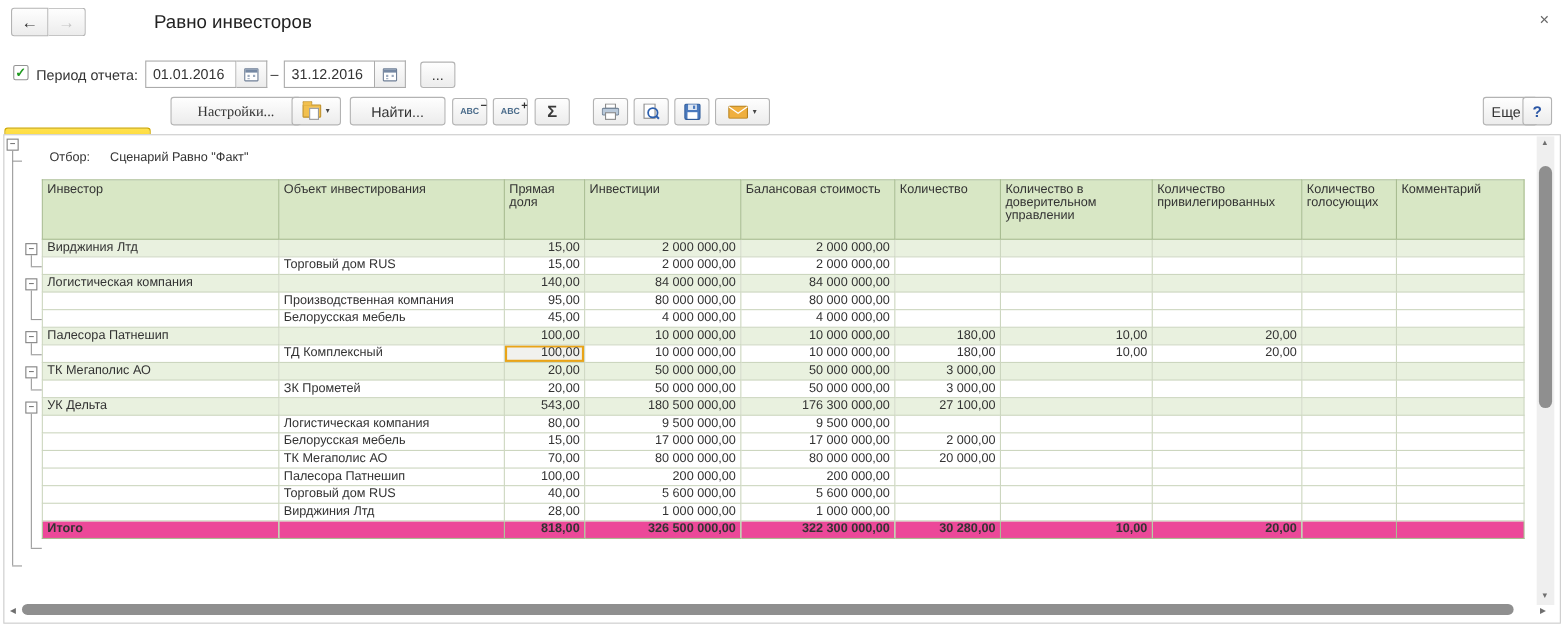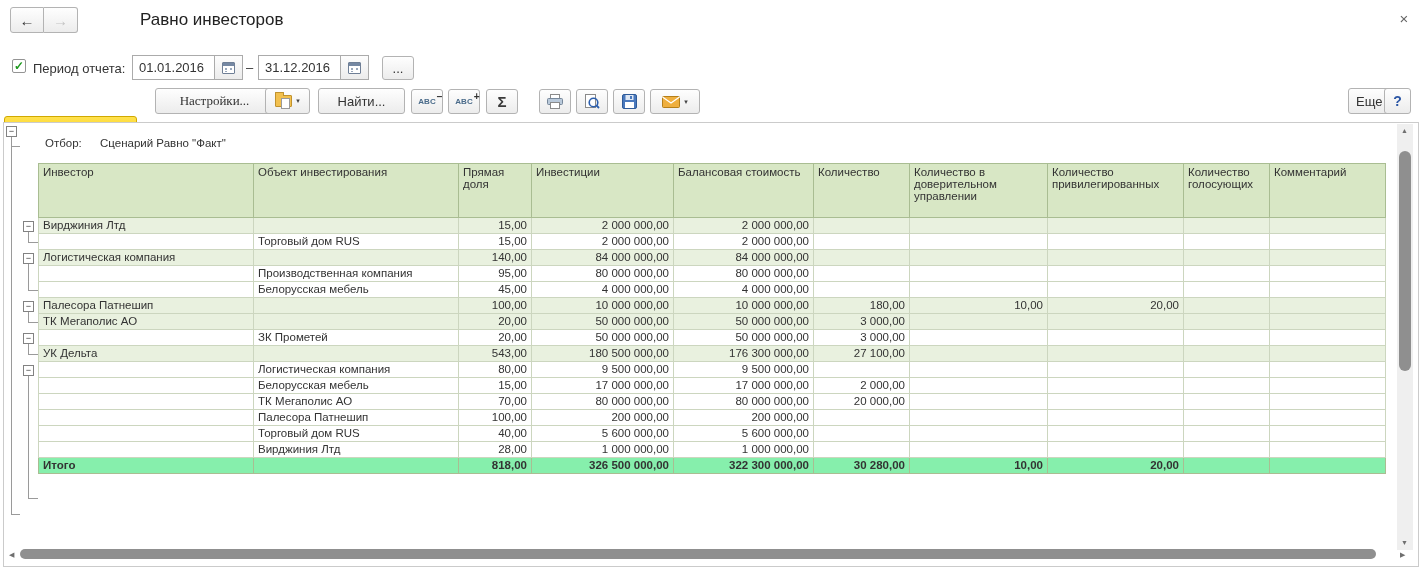--- a/index.html
+++ b/index.html
@@ -57,21 +57,21 @@
   .otbor { position:absolute; font-size:11.5px; color:#333; }
 
   
   table.rep { position:absolute; left:38px; top:163px; border-collapse:collapse; table-layout:fixed;
     font-size:11.5px; }
   table.rep th { background:#d8e7c5; border:1px solid #a9bd92; font-weight:normal; text-align:left;
     vertical-align:top; padding:2px 4px; height:54px; color:#333; }
   table.rep td { border:1px solid #ccd6bf; height:15px; line-height:15px; padding:0 4px;
     white-space:nowrap; overflow:hidden; background:#fff; }
   table.rep tr.group td { background:#e9f1df; }
-  table.rep tr.total td { background:#86efac; font-weight:bold; border-color:#a9bd92; }
+  table.rep tr.total td { background:#ec4899; font-weight:bold; border-color:#a9bd92; }
   table.rep td.num { text-align:right; }
   table.rep td.sel { box-shadow:inset 0 0 0 2px #e9a418; background:#f1f1ee; }
 
   
   .tline { position:absolute; background:#9a9a9a; }
   .tbox { position:absolute; width:11px; height:11px; border:1px solid #828282; background:#fff;
     font-size:9px; line-height:9px; text-align:center; color:#333; }
 
   
   .vsb { position:absolute; left:1397px; top:124px; width:16px; height:426px; background:#efefef; }
@@ -295,20 +295,32 @@
         <td></td>
         <td class="num">100,00</td>
         <td class="num">10 000 000,00</td>
         <td class="num">10 000 000,00</td>
         <td class="num">180,00</td>
         <td class="num">10,00</td>
         <td class="num">20,00</td>
         <td class="num"></td>
         <td></td>
       </tr>
+      <tr class="child">
+        <td></td>
+        <td>ТД Комплексный</td>
+        <td class="num sel">100,00</td>
+        <td class="num">10 000 000,00</td>
+        <td class="num">10 000 000,00</td>
+        <td class="num">180,00</td>
+        <td class="num">10,00</td>
+        <td class="num">20,00</td>
+        <td class="num"></td>
+        <td></td>
+      </tr>
       <tr class="group">
         <td>ТК Мегаполис АО</td>
         <td></td>
         <td class="num">20,00</td>
         <td class="num">50 000 000,00</td>
         <td class="num">50 000 000,00</td>
         <td class="num">3 000,00</td>
         <td class="num"></td>
         <td class="num"></td>
         <td class="num"></td>

